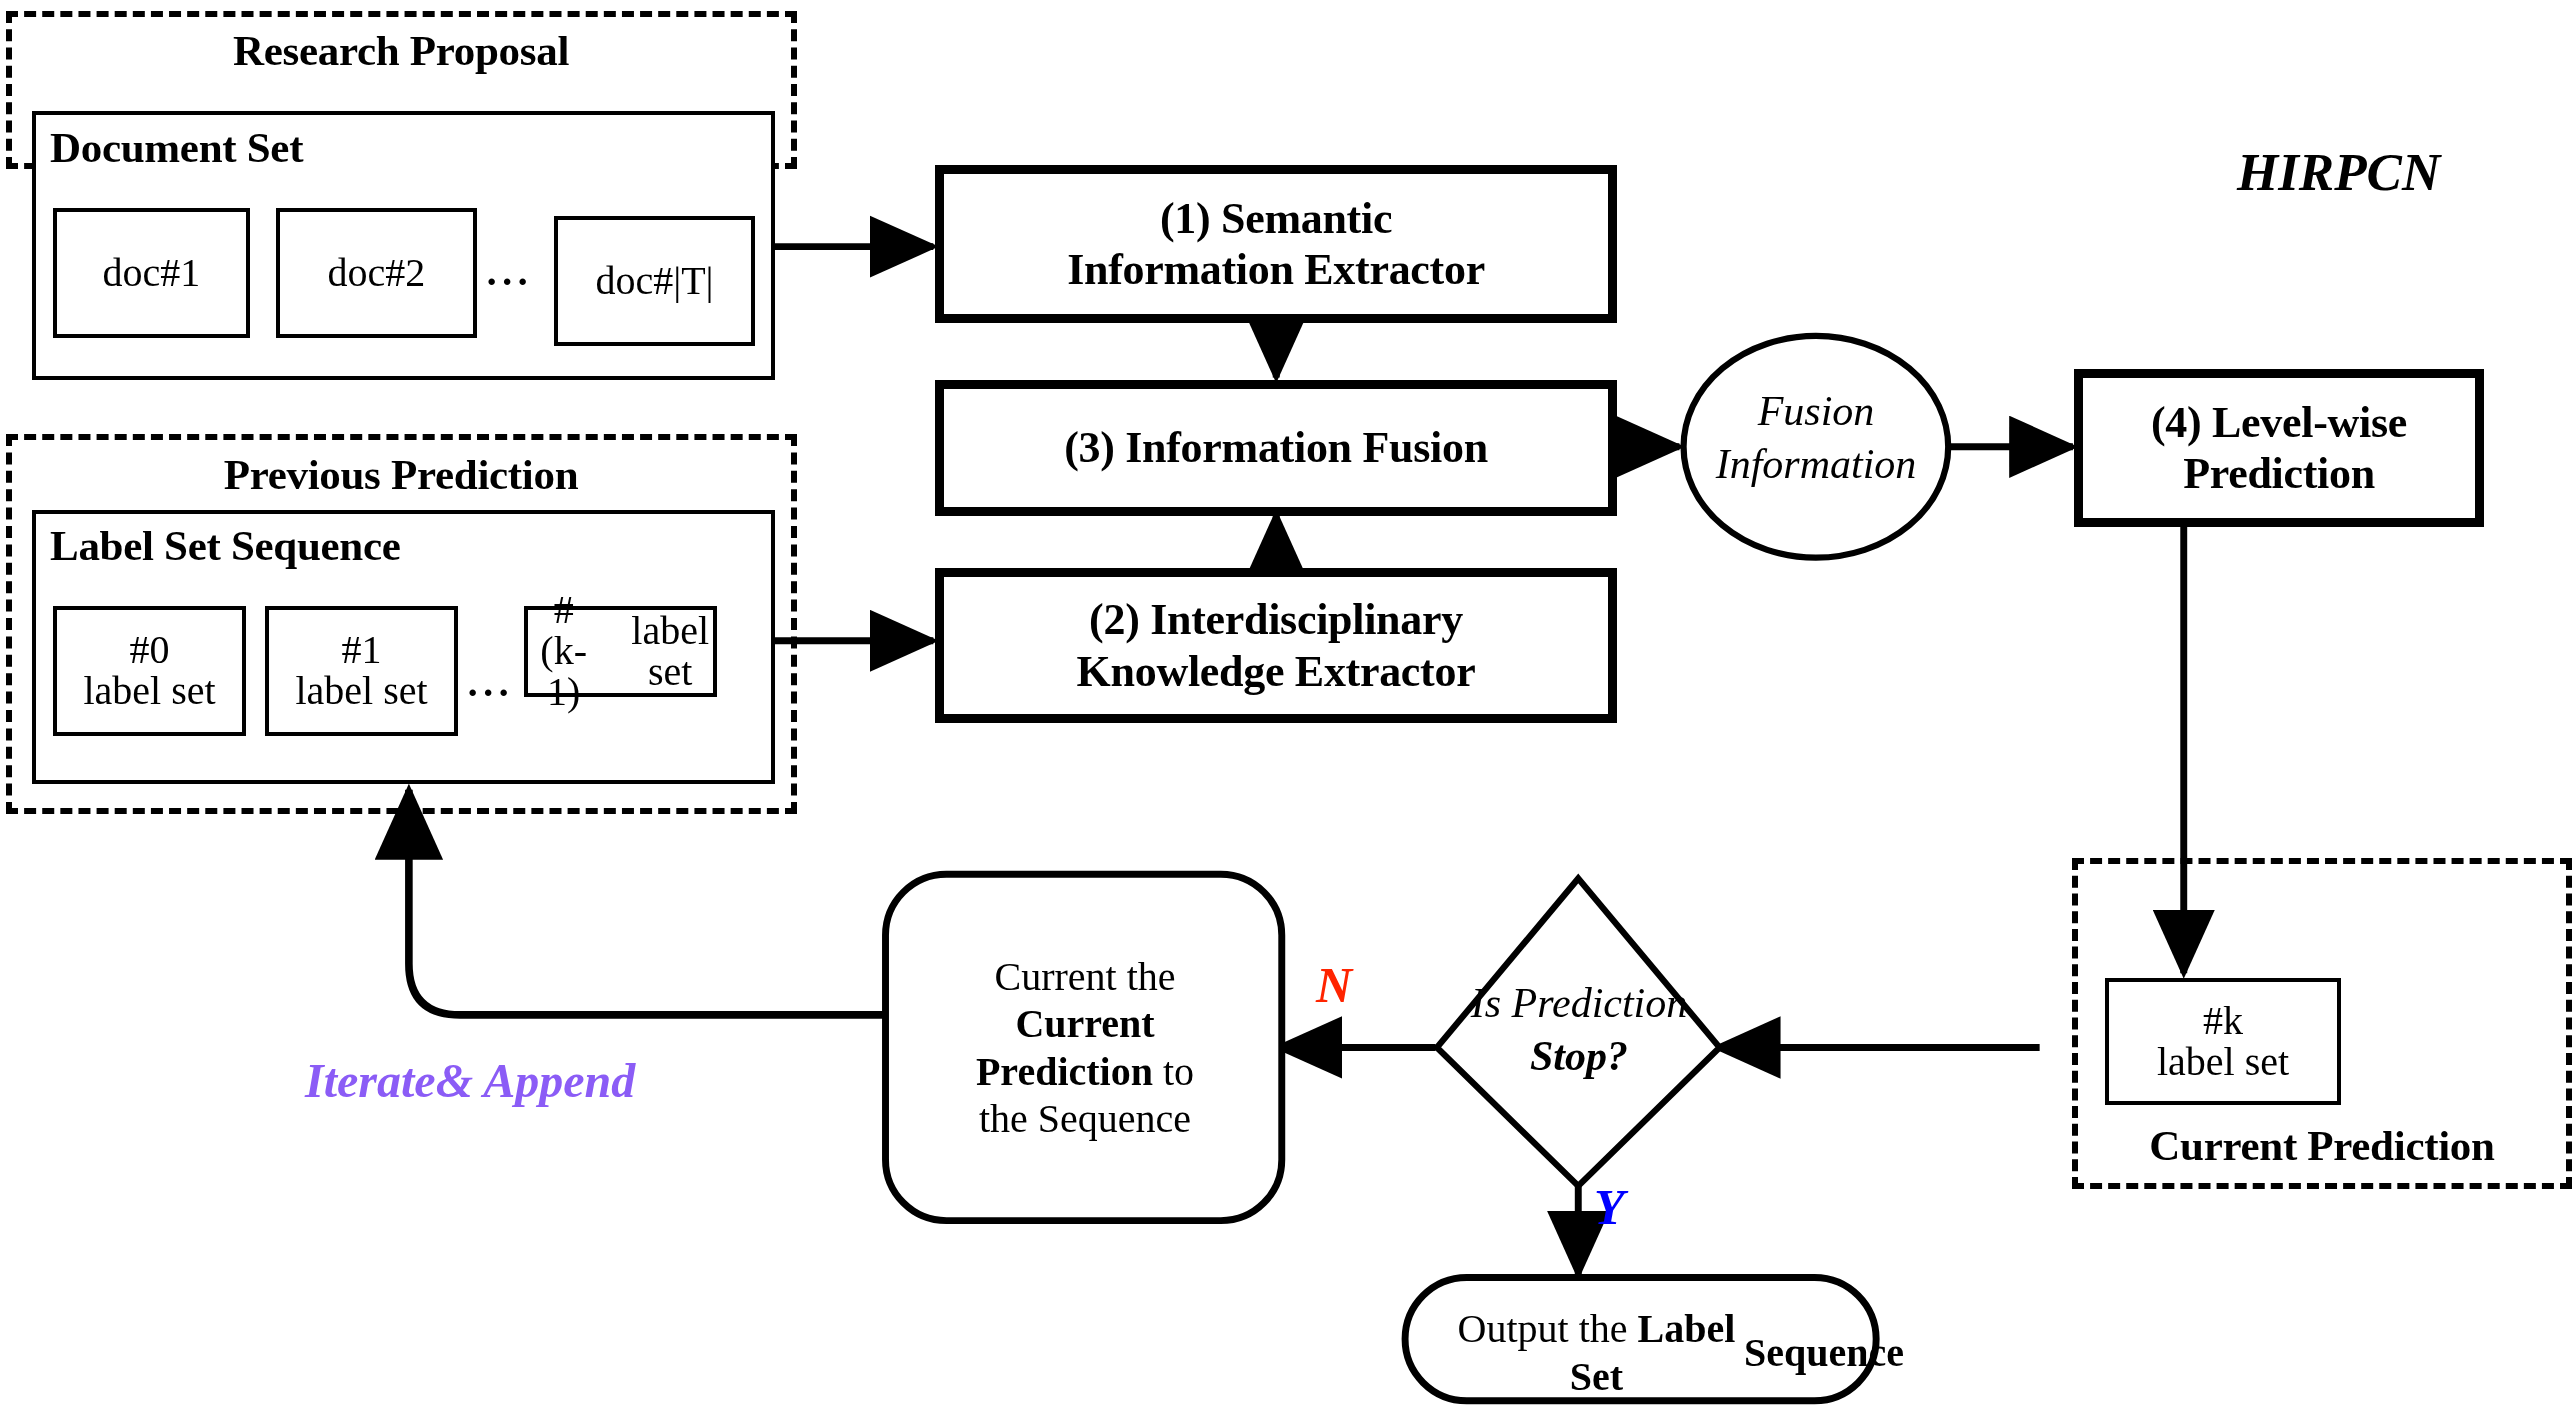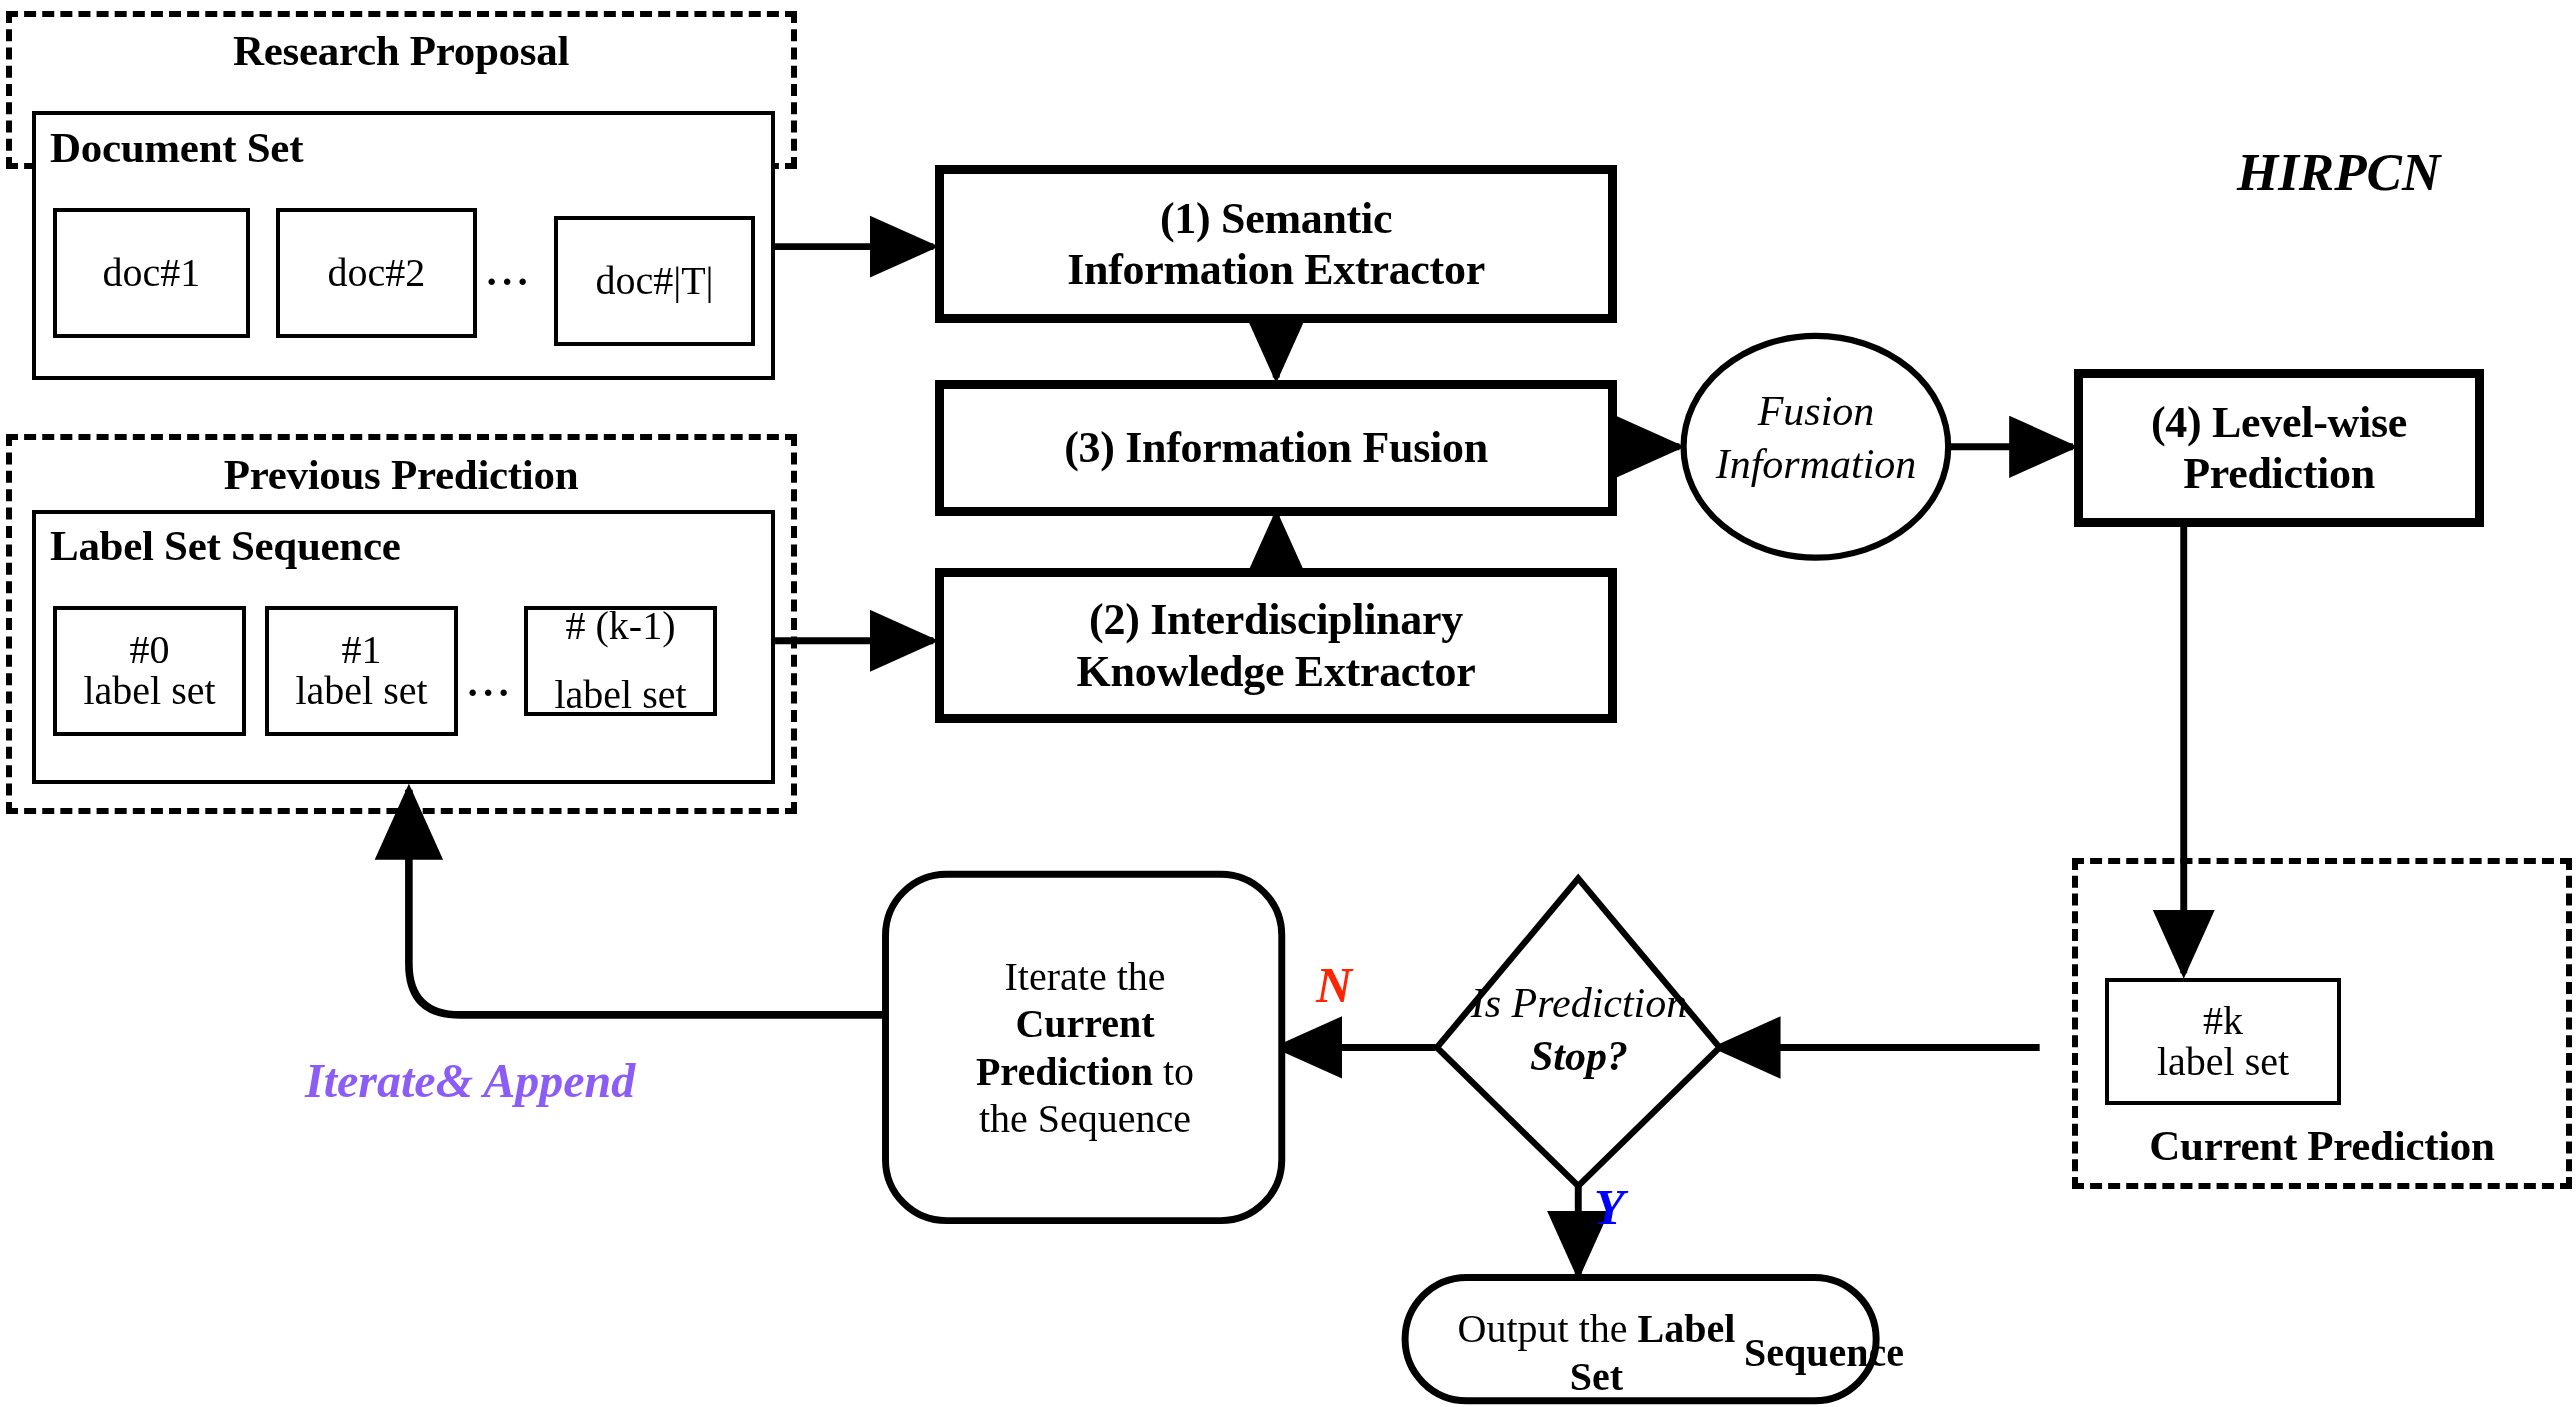--- a/index.html
+++ b/index.html
@@ -85,21 +85,21 @@
 
   <div class="node leafbox" style="left:53px;top:606px;width:193px;height:130px;flex-direction:column;">
     <span>#0</span>
     <span>label set</span>
   </div>
   <div class="node leafbox" style="left:265px;top:606px;width:193px;height:130px;flex-direction:column;">
     <span>#1</span>
     <span>label set</span>
   </div>
   <div class="dots" style="left:466px;top:669px;">···</div>
-  <div class="node leafbox" style="left:524px;top:606px;width:193px;height:110px;flex-direction:column;gap:28px;">
+  <div class="node leafbox" style="left:524px;top:606px;width:193px;height:91px;flex-direction:row;gap:28px;">
     <span># (k-1)</span>
     <span>label set</span>
   </div>
 
   <div class="node solid-thick proc-label" style="left:935px;top:165px;width:682px;height:158px;flex-direction:column;">
     <span>(1) Semantic</span>
     <span>Information Extractor</span>
   </div>
 
   <div class="node solid-thick proc-label" style="left:935px;top:380px;width:682px;height:136px;">
@@ -138,21 +138,21 @@
     <div>Is Prediction</div>
     <div class="s">Stop?</div>
   </div>
   <div class="nlabel" style="left:1316px;top:956px;color:#FF2400;">N</div>
   <div class="ylabel" style="left:1594px;top:1178px;color:#0000FF;">Y</div>
 
   <svg class="layer" viewBox="0 0 3718 2031" width="2576" height="1407">
     <rect x="1278" y="1262" width="572" height="500" rx="88" ry="88" fill="#fff" stroke="#000" stroke-width="10"></rect>
   </svg>
   <div class="node flow-txt" style="left:898px;top:884px;width:374px;height:327px;flex-direction:column;">
-    <span>Iterate the</span>
+    <span>Current the</span>
     <span style="font-weight:bold;">Current</span>
     <span><b>Prediction</b><span> to</span></span>
     <span>the Sequence</span>
   </div>
 
   <svg class="layer" viewBox="0 0 3718 2031" width="2576" height="1407">
     <rect x="2028" y="1844" width="680" height="178" rx="89" ry="89" fill="#fff" stroke="#000" stroke-width="10"></rect>
   </svg>
   <div class="node flow-txt" style="left:1449px;top:1282px;width:455px;height:141px;flex-direction:row;">
     <span><span>Output the </span><b>Label Set</b></span>

